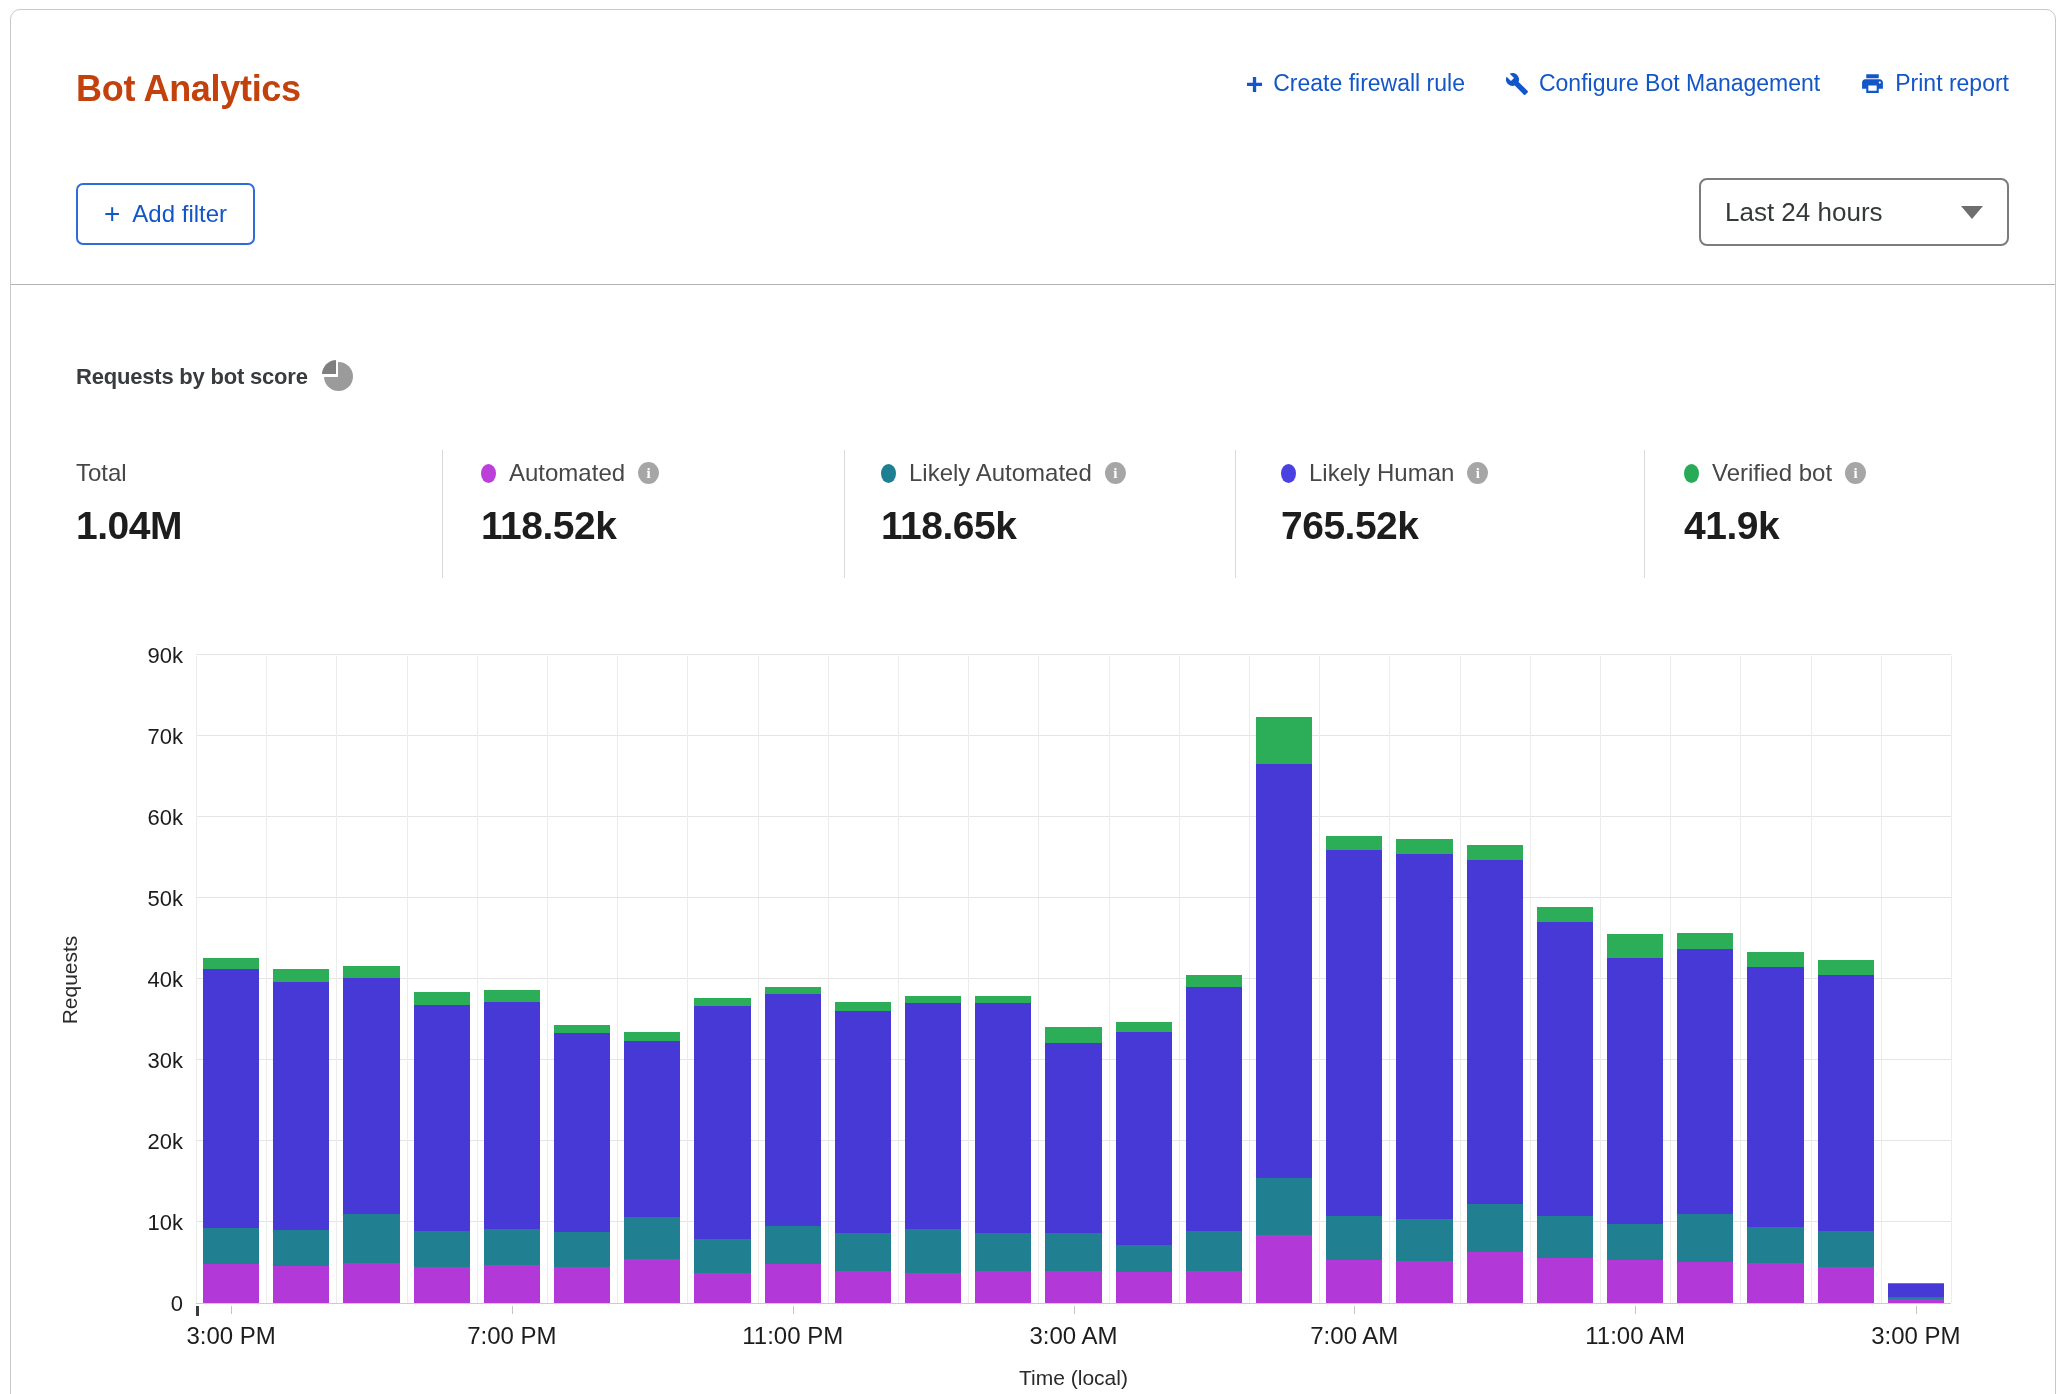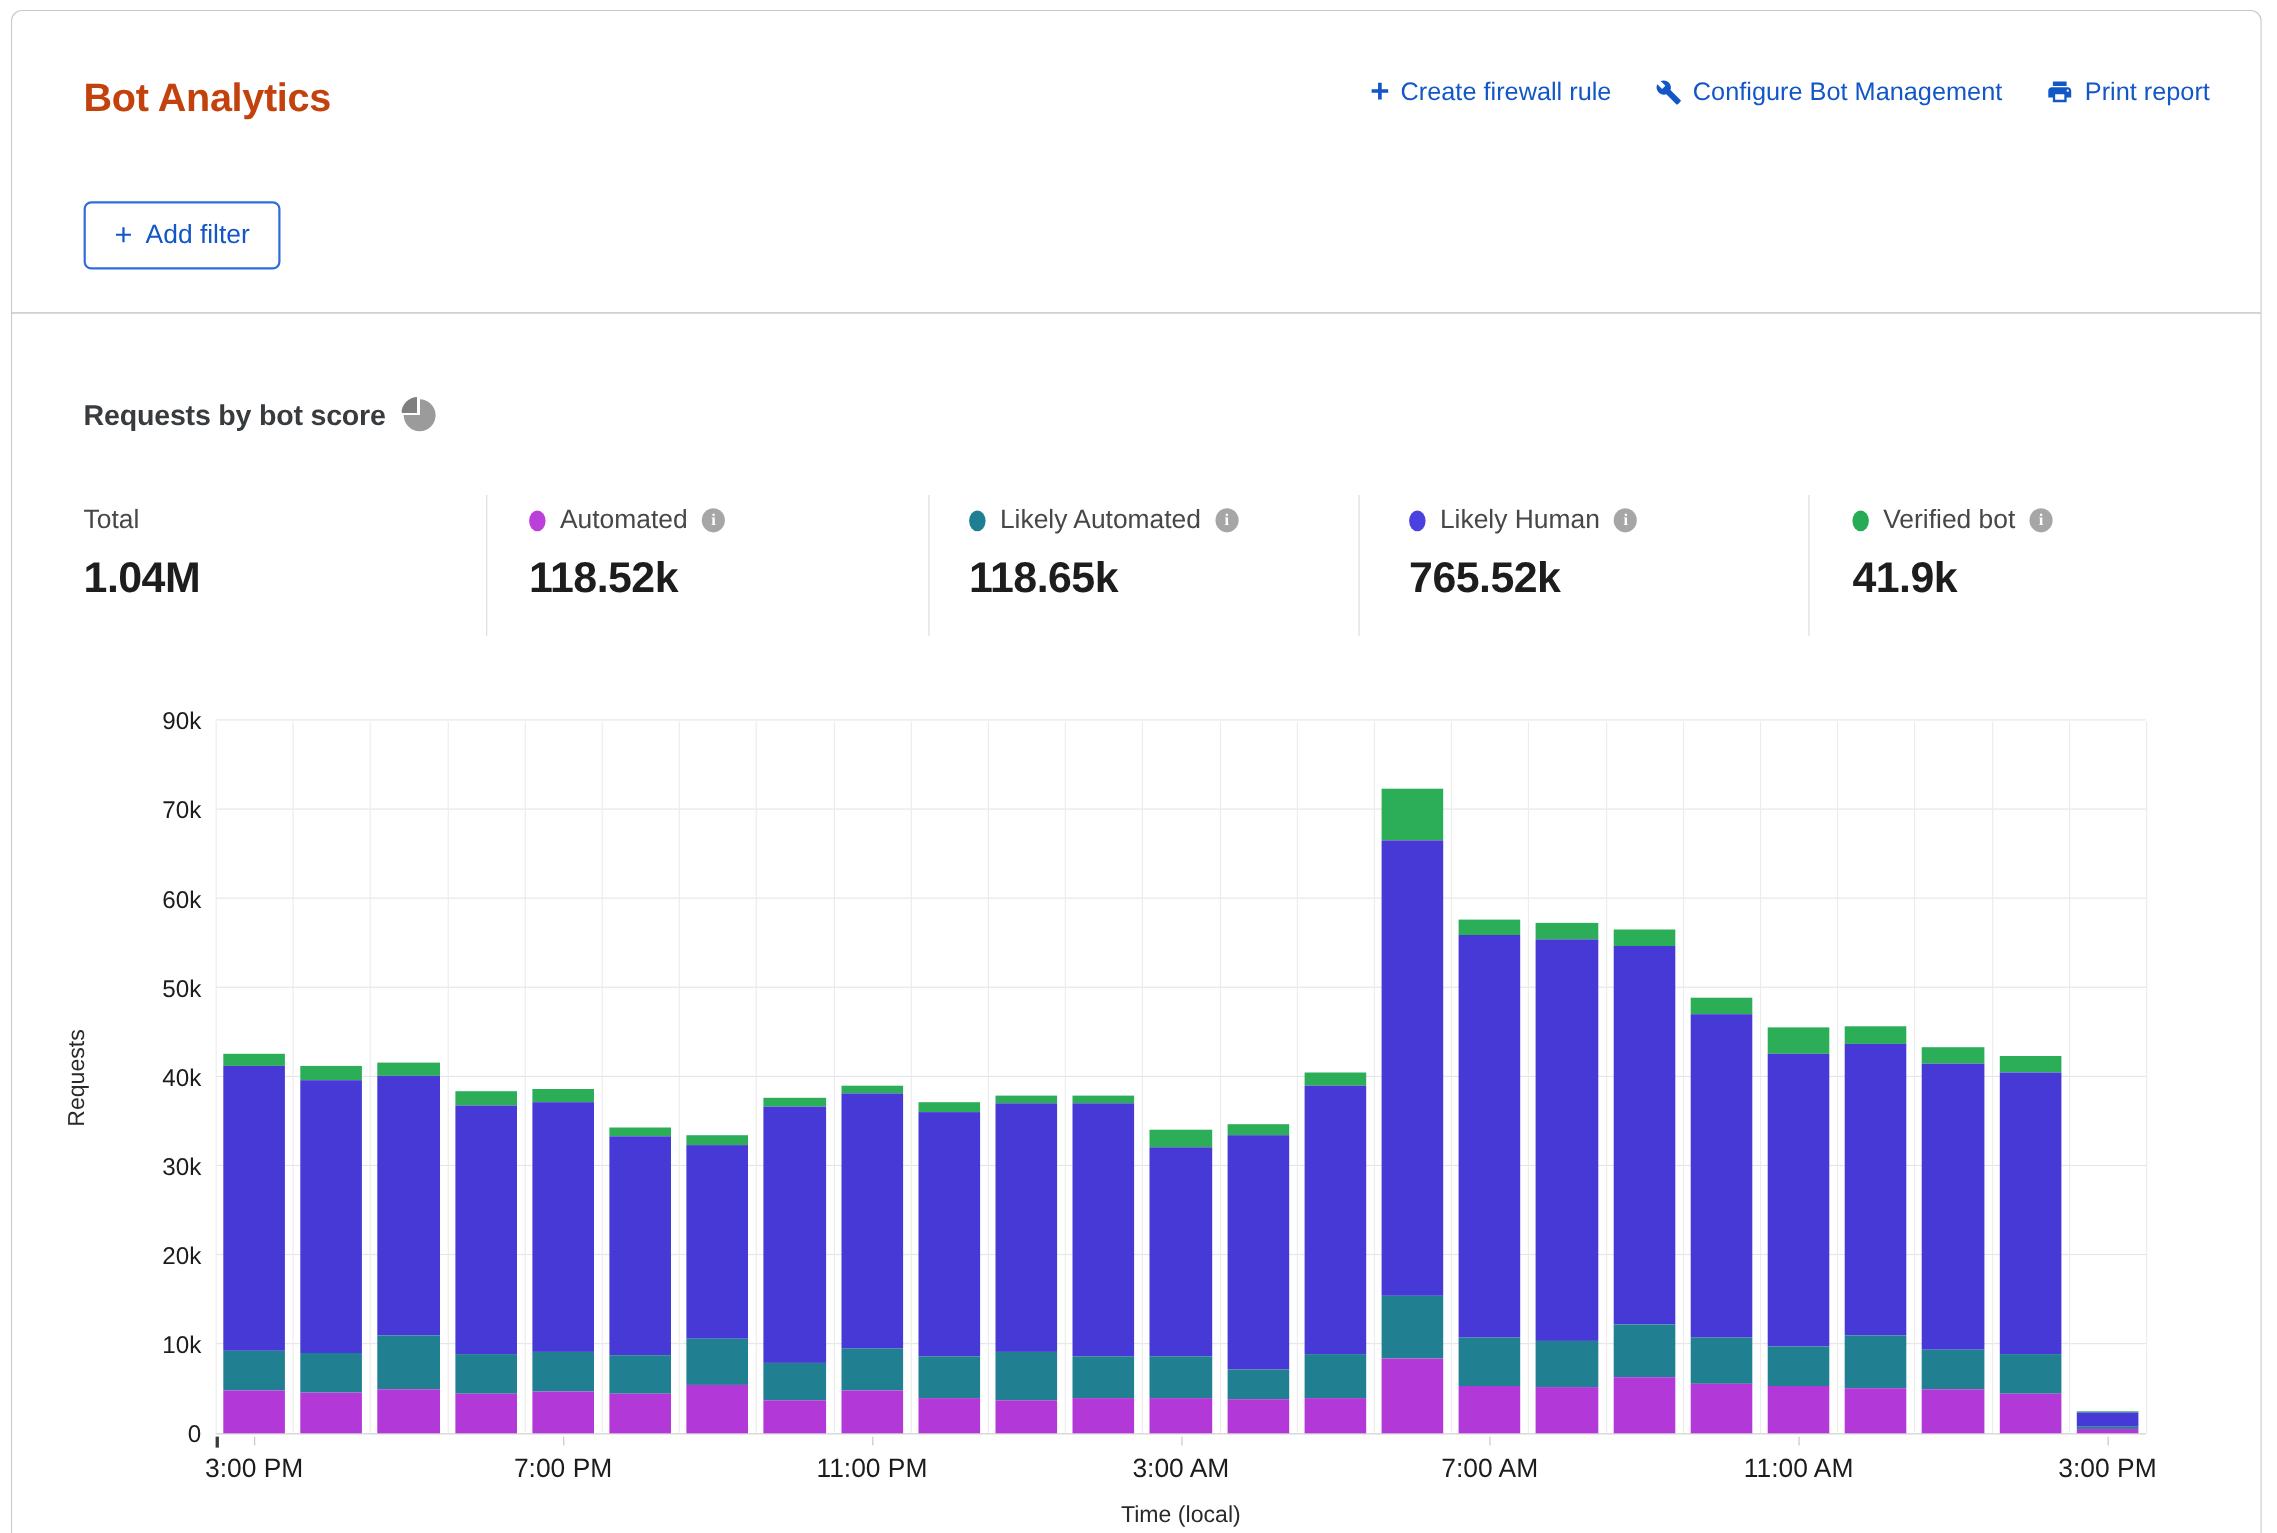--- a/index.html
+++ b/index.html
@@ -26,21 +26,21 @@
     border:2px solid #7c7c7c; border-radius:8px; display:flex; align-items:center;
     padding:0 24px; font-size:26px; color:#36393a; cursor:pointer; background:#fff; }
   .time-select .caret { margin-left:auto; width:0; height:0; border-left:11px solid transparent;
     border-right:11px solid transparent; border-top:13px solid #6e6e6e; }
   .hdr-divider { position:absolute; left:0; top:274px; width:100%; height:0;
     border-top:1.5px solid #b3b3b3; }
 
   
   .section-heading { position:absolute; left:65px; top:352px; display:flex; align-items:center;
     gap:16px; }
-  .section-heading h2 { font-size:26px; font-weight:bold; color:#393c3e; letter-spacing:-0.2px; }
+  .section-heading h2 { font-size:22px; font-weight:bold; color:#393c3e; letter-spacing:-0.2px; }
   .pie-icon { position:relative; width:29px; height:29px; }
   .pie-main { position:absolute; inset:0; border-radius:50%;
     background:conic-gradient(#9b9b9b 0deg 270deg, transparent 270deg 360deg); }
   .pie-wedge { position:absolute; inset:0; border-radius:50%; transform:translate(-2px,-2px);
     background:conic-gradient(transparent 0deg 272deg, #7f7f7f 272deg 358deg, transparent 358deg); }
 
   
   .stat { position:absolute; top:448px; display:flex; flex-direction:column; gap:16px; }
   .stat-top { display:flex; align-items:center; gap:13px; height:30px; }
   .legend-dot { width:15px; height:19px; border-radius:50%; flex:0 0 auto; }
@@ -98,20 +98,24 @@
       </span>
       <span>Print report</span>
     </a>
   </div>
 
   <button class="add-filter-btn">
     <span class="plus-glyph">+</span>
     <span>Add filter</span>
   </button>
 
+  <div class="time-select">
+    <span>Last 24 hours</span>
+    <span class="caret"></span>
+  </div>
 
   <div class="hdr-divider"></div>
 
   <div class="section-heading">
     <h2>Requests by bot score</h2>
     <span class="pie-icon">
       <span class="pie-main"></span>
         <span class="pie-wedge"></span>
     </span>
   </div>

